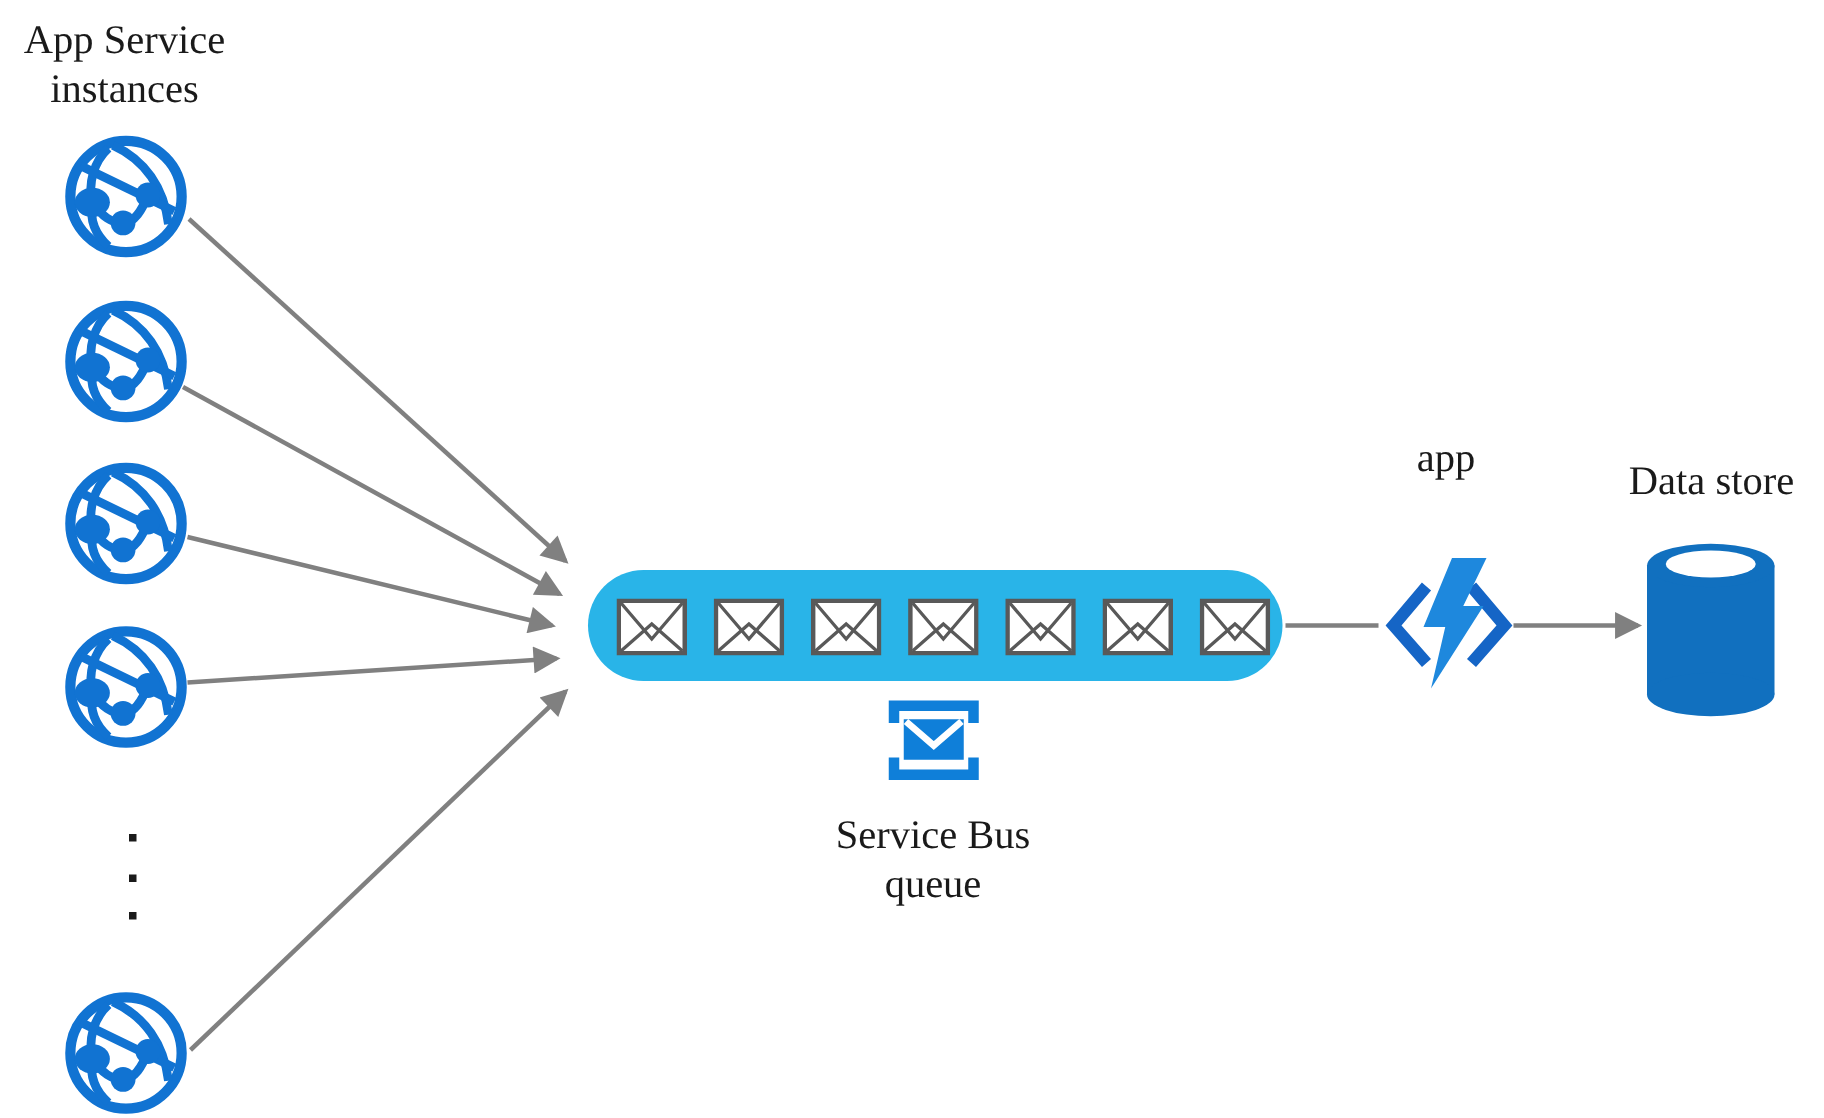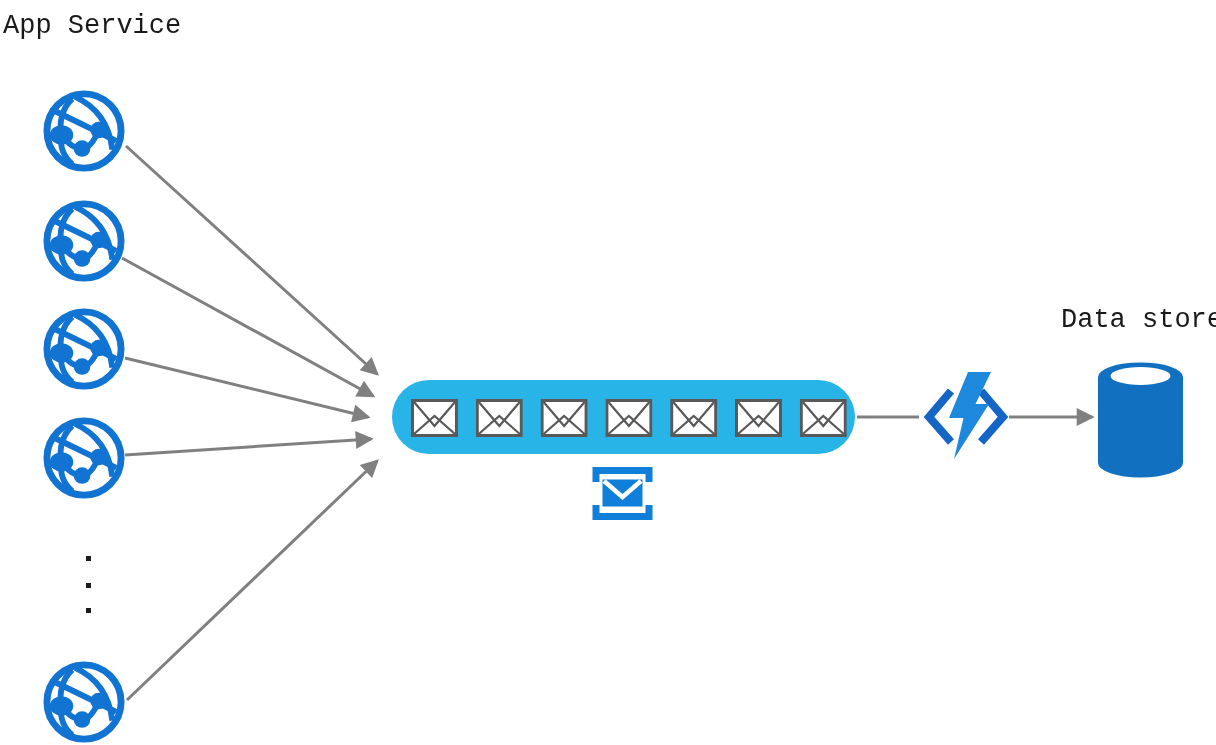--- a/index.html
+++ b/index.html
@@ -1,20 +1,20 @@
 <!DOCTYPE html>
 <html style="--app_service_blue: #1173d2; --queue_pill_cyan: #29b4e8; --envelope_outline_gray: #595959; --service_bus_blue: #0f7fd9; --function_bracket_blue: #1565c6; --function_bolt_blue: #1e88dd; --data_store_blue: #1170bf; --arrow_gray: #808080; --label_text: #1a1a1a;"><head>
 <meta charset="utf-8">
 <style>
   html,body{margin:0;padding:0;background:#fff;}
   .canvas{
     position:relative;
     width:1216px;height:745px;
     background:#ffffff;
-    font-family:Liberation Mono, monospace;
+    font-family:Liberation Serif, serif;
     overflow:hidden;
   }
   svg.layer{position:absolute;left:0;top:0;}
   .label{
     position:absolute;
     text-align:center;
     color:var(--label_text,#1a1a1a);
     font-size:27px;
     line-height:33px;
     white-space:nowrap;
@@ -114,23 +114,29 @@
     <g>
       <rect class="db" x="1098" y="377" width="85" height="86"></rect>
       <ellipse class="db" cx="1140.5" cy="463" rx="42.5" ry="14.5"></ellipse>
       <ellipse class="db" cx="1140.5" cy="377" rx="42.5" ry="14.5"></ellipse>
       <ellipse cx="1140.5" cy="376" rx="30" ry="9" fill="#ffffff"></ellipse>
     </g>
   </svg>
 
   <div class="label" style="left:3px;top:10px;width:160px;">
     <span>App Service</span>
+    <span>instances</span>
   </div>
 
+  <div class="label" style="left:542px;top:540px;width:160px;">
+    <span>Service Bus</span>
+    <span>queue</span>
+  </div>
 
   <div class="label" style="left:884px;top:289px;width:160px;">
+    <span>app</span>
   </div>
 
   <div class="label" style="left:1061px;top:304px;width:160px;">
     <span>Data store</span>
   </div>
 
 </div>
 
 </body></html>

